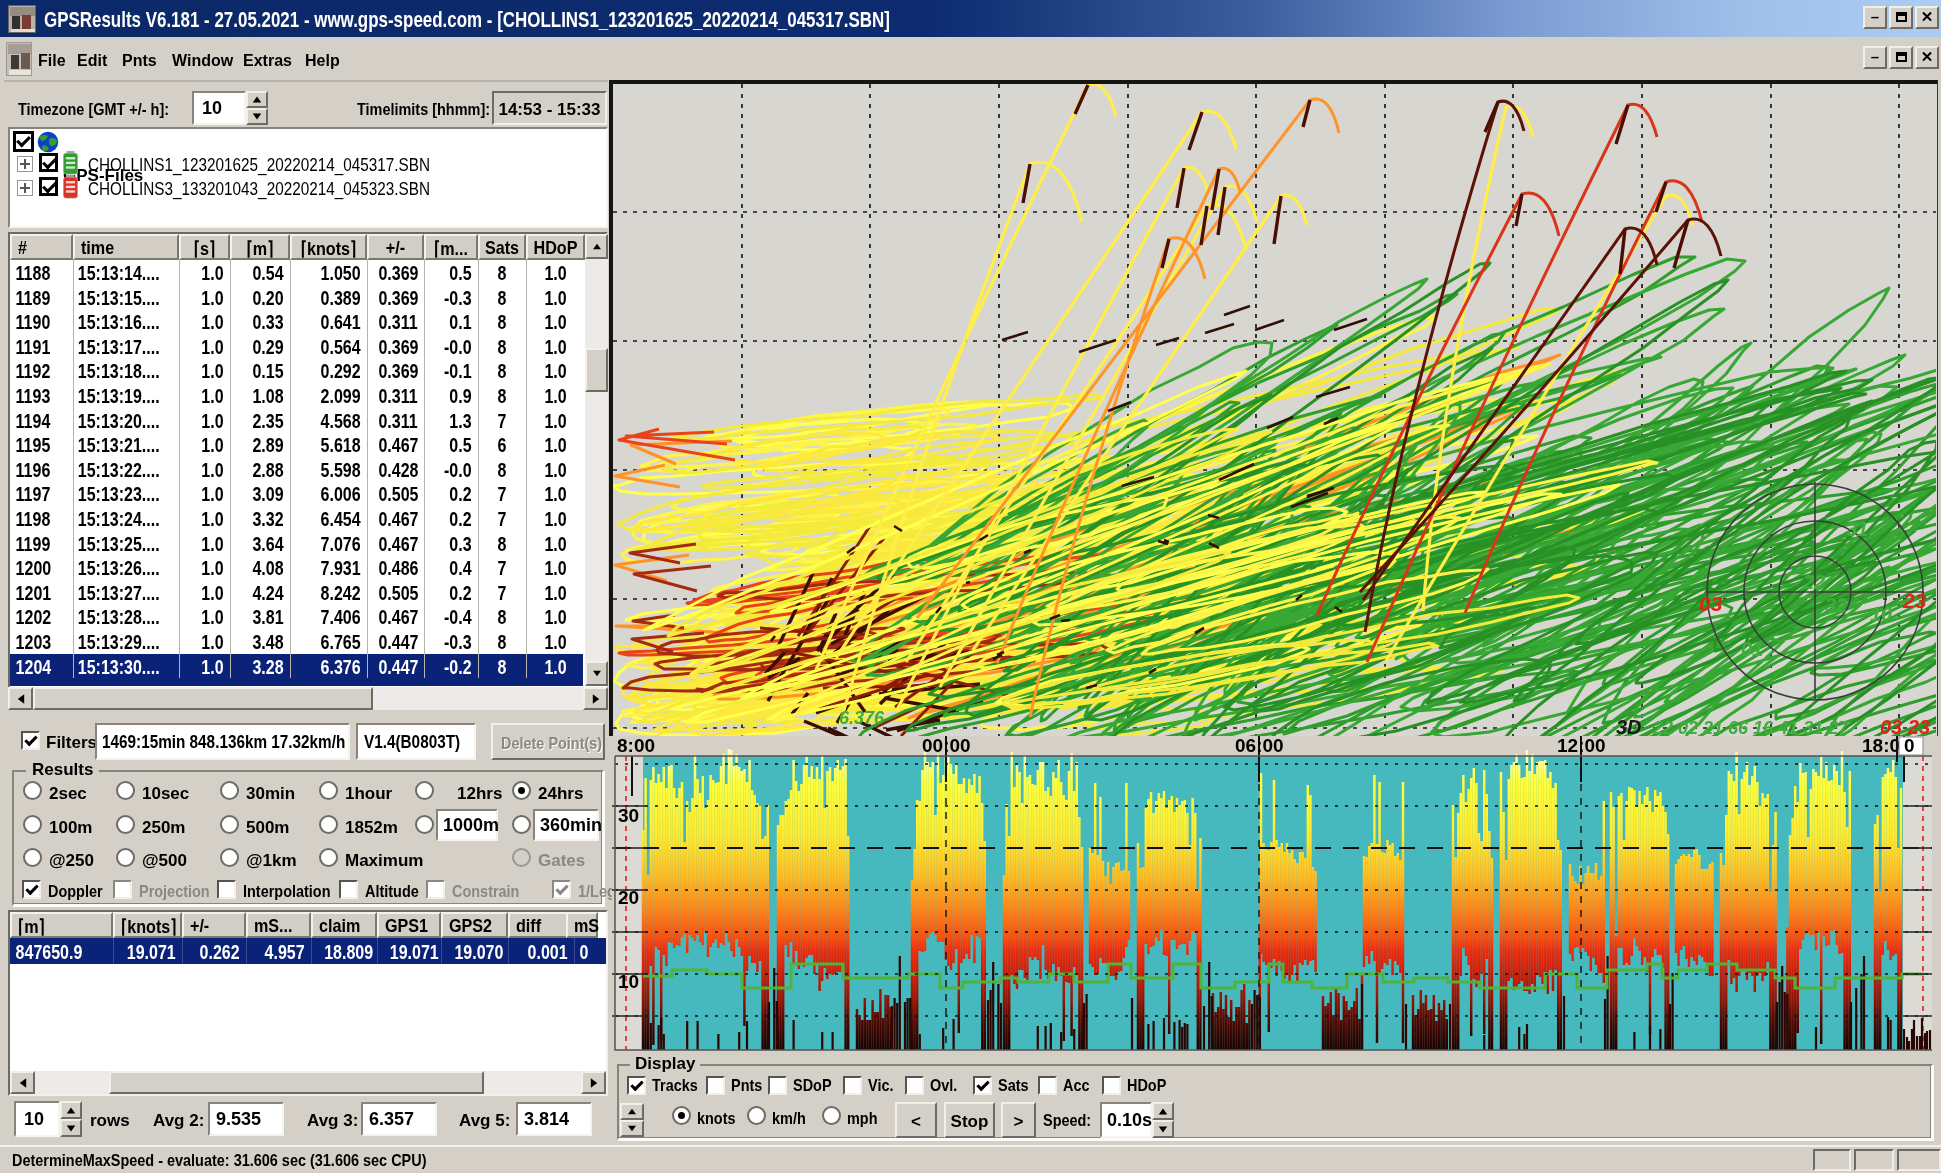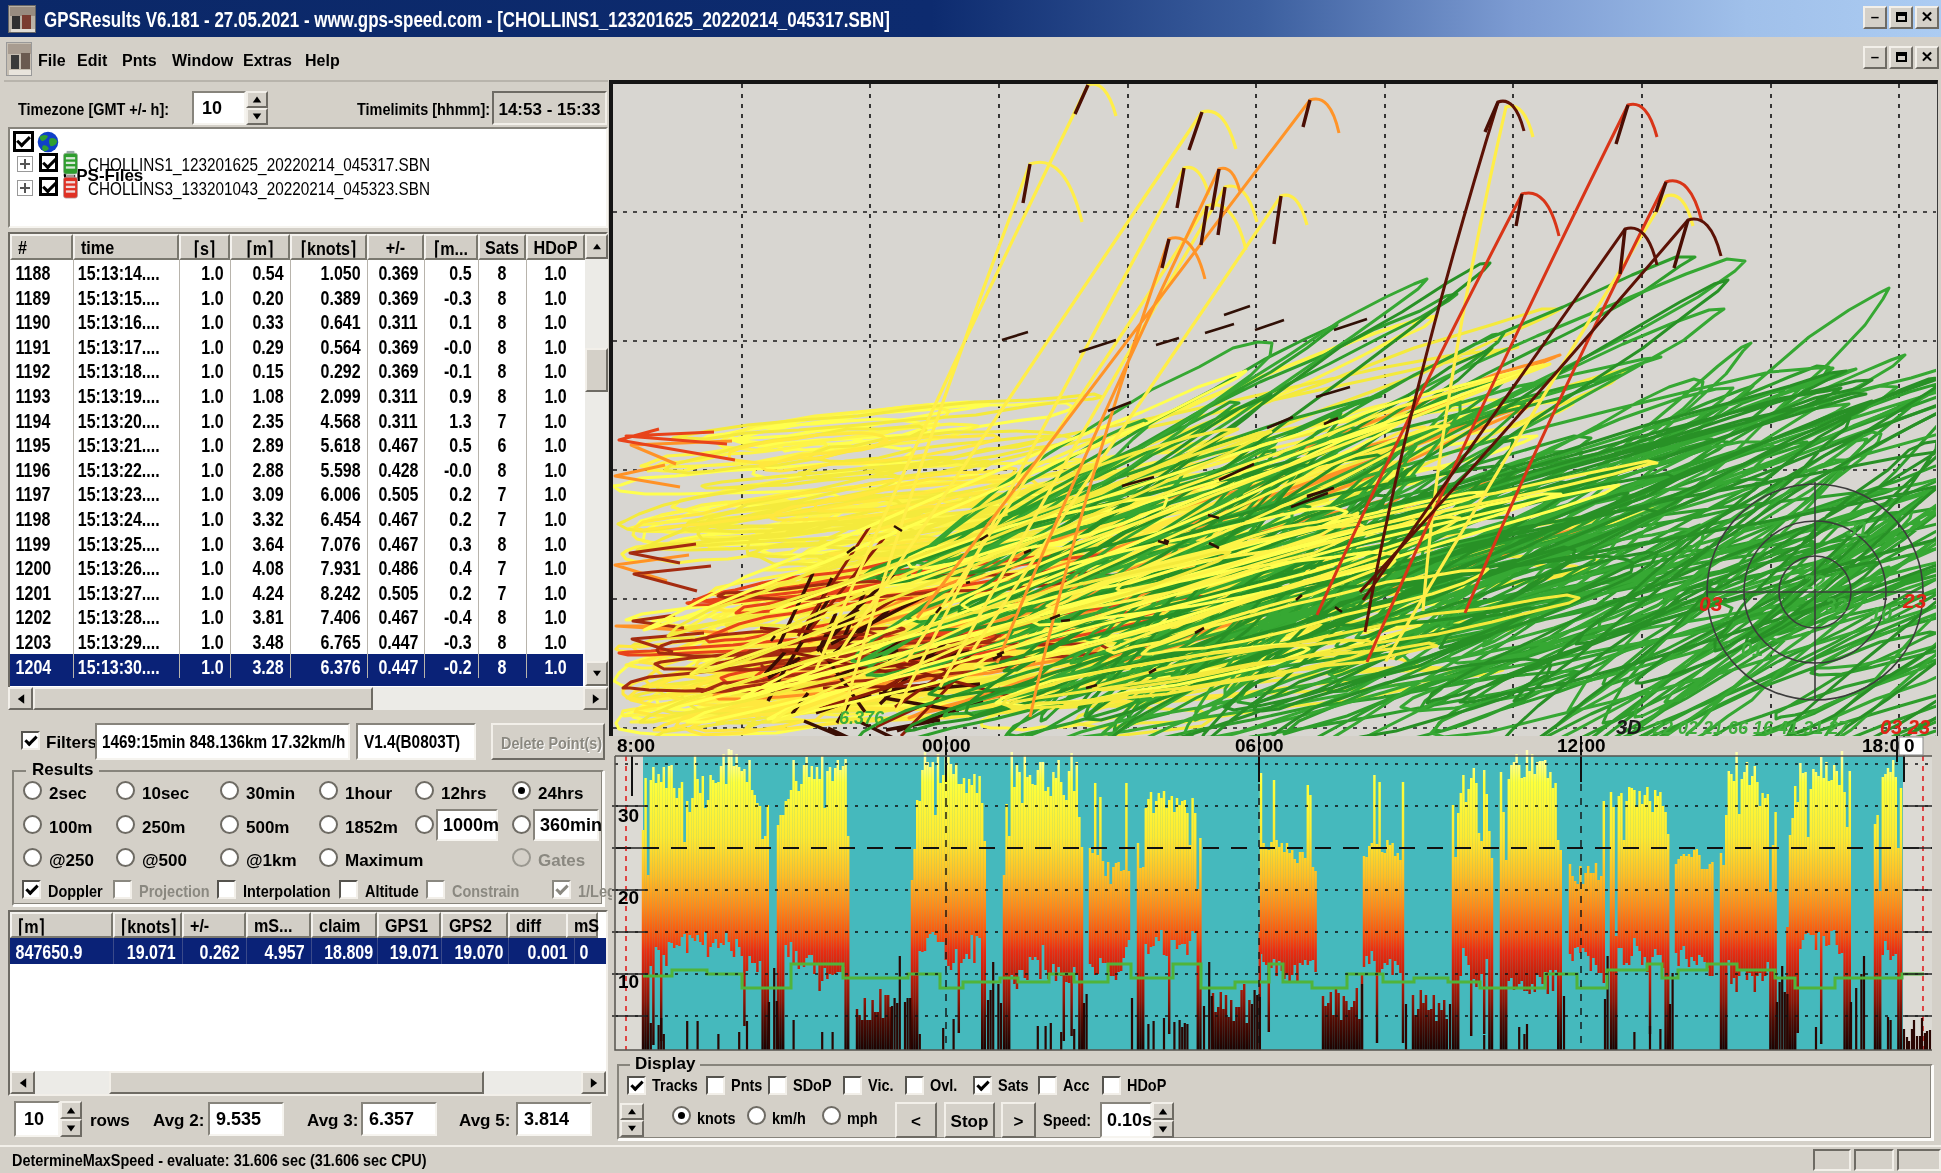--- a/index.html
+++ b/index.html
@@ -348,21 +348,21 @@
 <div class="lbl" style="left:26px;top:760px;background:#d4d0c8;padding:0 6px;">Results</div>
 <div class="rad" style="left:23px;top:781px;"></div>
 <div class="lbl" style="left:49px;top:784px;">2sec</div>
 <div class="rad" style="left:116px;top:781px;"></div>
 <div class="lbl" style="left:142px;top:784px;">10sec</div>
 <div class="rad" style="left:220px;top:781px;"></div>
 <div class="lbl" style="left:246px;top:784px;">30min</div>
 <div class="rad" style="left:319px;top:781px;"></div>
 <div class="lbl" style="left:345px;top:784px;">1hour</div>
 <div class="rad" style="left:415px;top:781px;"></div>
-<div class="lbl" style="left:441px;top:784px;">12hrs</div>
+<div class="lbl" style="left:457px;top:784px;">12hrs</div>
 <div class="rad sel" style="left:512px;top:781px;"></div>
 <div class="lbl" style="left:538px;top:784px;">24hrs</div>
 <div class="rad" style="left:23px;top:815px;"></div>
 <div class="lbl" style="left:49px;top:818px;">100m</div>
 <div class="rad" style="left:116px;top:815px;"></div>
 <div class="lbl" style="left:142px;top:818px;">250m</div>
 <div class="rad" style="left:220px;top:815px;"></div>
 <div class="lbl" style="left:246px;top:818px;">500m</div>
 <div class="rad" style="left:319px;top:815px;"></div>
 <div class="lbl" style="left:345px;top:818px;">1852m</div>

